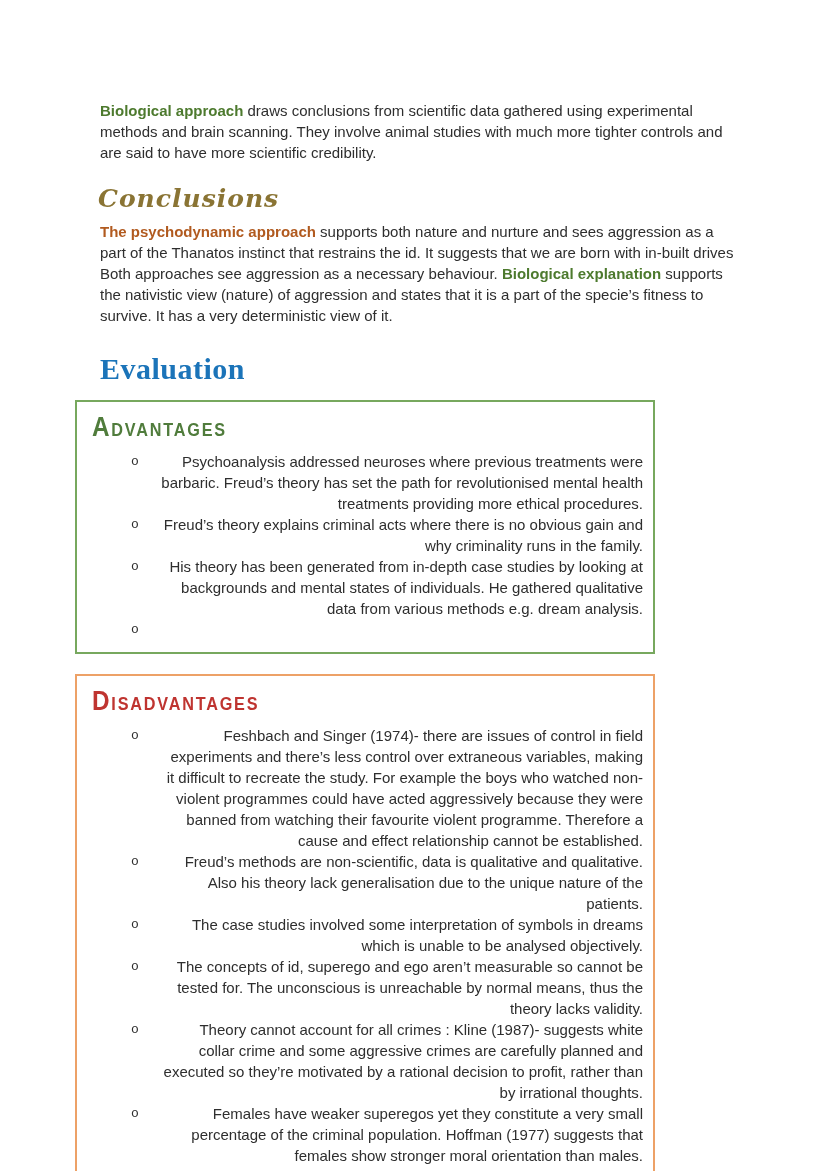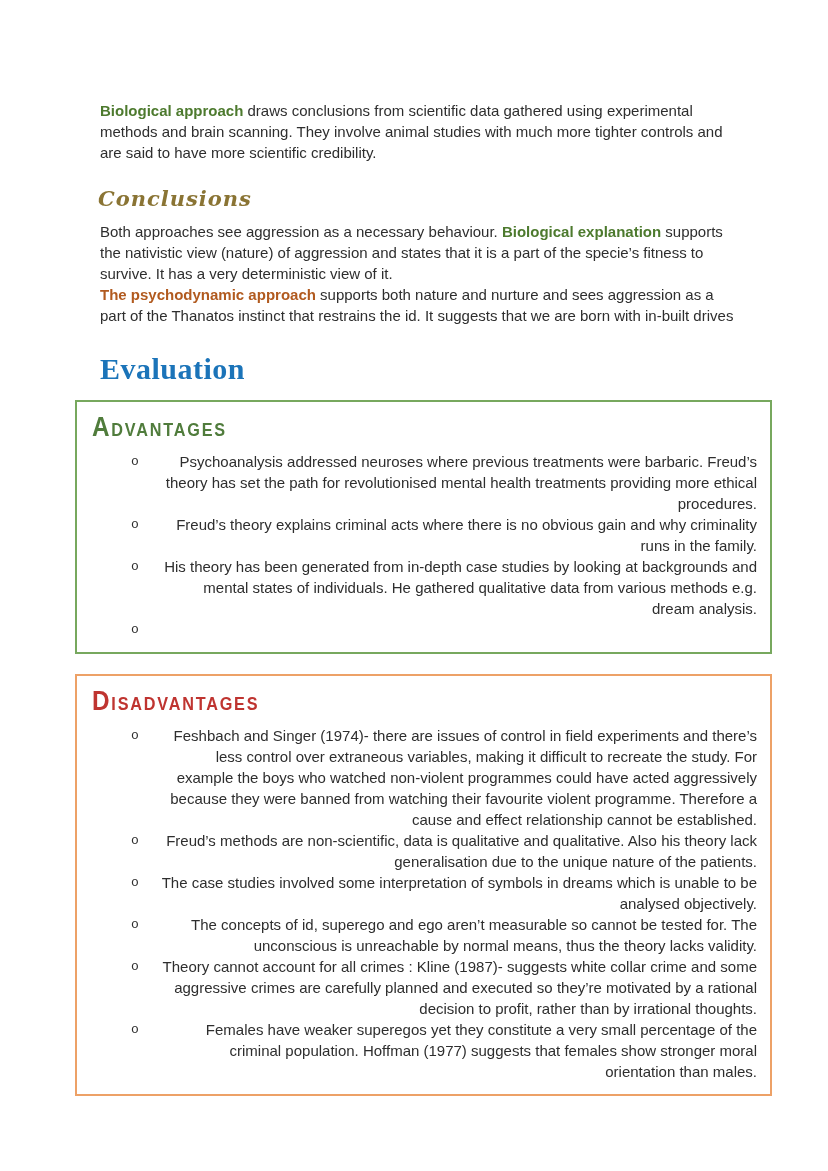--- a/index.html
+++ b/index.html
@@ -23,39 +23,39 @@
   p { margin: 0; }
   .indented { margin-left: 25px; width: 640px; }
   .hl-green { color: var(--accent-green, #4d7a2e); font-weight: 700; }
   .hl-brown { color: var(--accent-brown, #b15a1f); font-weight: 700; }
 
   .script-heading {
     margin: 22px 0 8px 23px;
     font-family: "DejaVu Serif", serif;
     font-style: italic;
     font-weight: 700;
-    font-size: 21px;
+    font-size: 25px;
     line-height: 28px;
     letter-spacing: 1px;
     color: var(--script-gold, #8a7434);
   }
 
   .evaluation-heading {
     margin: 28px 0 16px 25px;
     font-family: "Liberation Serif", serif;
     font-weight: 700;
     font-size: 30px;
     line-height: 30px;
     letter-spacing: 0.5px;
     color: var(--heading-blue, #1b74b9);
   }
 
   .box {
     box-sizing: border-box;
-    width: 697px;
+    width: 580px;
     border: 2px solid #999;
     padding: 8px 10px 12px 13px;
     background: #ffffff;
   }
   .box.green-box  { border-color: var(--box-green-border, #77a85e); }
   .box.orange-box { border-color: var(--box-orange-border, #eda167); margin-top: 20px; }
 
   .box-heading {
     margin: 2px 0 6px 2px;
     font-weight: 700;
@@ -85,23 +85,23 @@
 </style>
 </head>
 <body>
 
 <div class="page">
 
   <p class="indented"><span class="hl-green">Biological approach</span><span> draws conclusions from scientific data gathered using experimental methods and brain scanning. They involve animal studies with much more tighter controls and are said to have more scientific credibility.</span></p>
 
   <h3 class="script-heading">Conclusions</h3>
 
+  <p class="indented"><span class="hl-brown">The psychodynamic approach</span><span> supports both nature and nurture and sees aggression as a part of the Thanatos instinct that restrains the id. It suggests that we are born with in-built drives</span></p>
+
   <p class="indented"><span>Both approaches see aggression as a necessary behaviour. </span><span class="hl-green">Biological explanation</span><span> supports the nativistic view (nature) of aggression and states that it is a part of the specie’s fitness to survive. It has a very deterministic view of it.</span></p>
-
-  <p class="indented"><span class="hl-brown">The psychodynamic approach</span><span> supports both nature and nurture and sees aggression as a part of the Thanatos instinct that restrains the id. It suggests that we are born with in-built drives</span></p>
 
   <h2 class="evaluation-heading">Evaluation</h2>
 
   <section class="box green-box">
     <h3 class="box-heading adv">ADVANTAGES</h3>
     <ul class="notes">
       <li>
         <span class="bullet">o</span>
         <span class="item-text">Psychoanalysis addressed neuroses where previous treatments were barbaric. Freud’s theory has set the path for revolutionised mental health treatments providing more ethical procedures.</span>
       </li>

